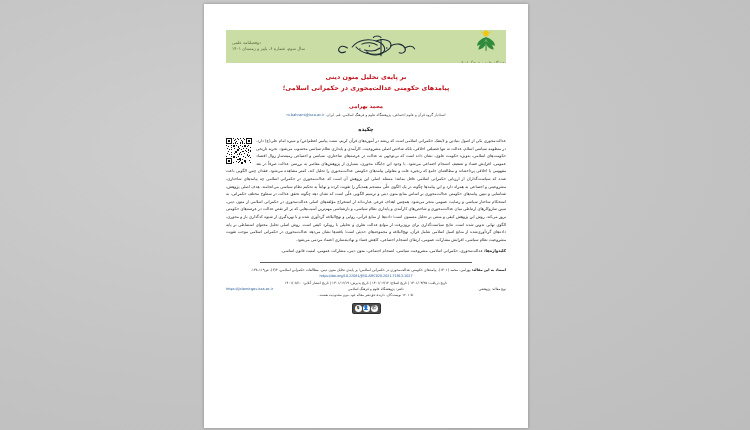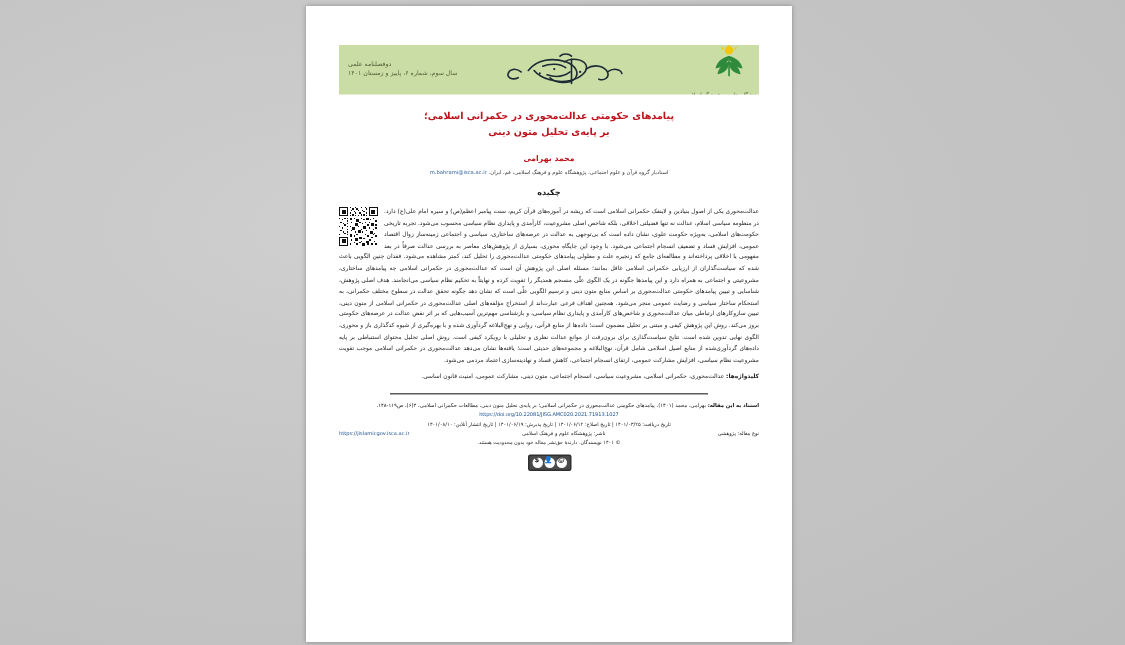--- a/index.html
+++ b/index.html
@@ -290,22 +290,22 @@
         </div>
 
         <div class="masthead-left">
           <div>دوفصلنامه علمی</div>
           <div>سال سوم، شماره ۶، پاییز و زمستان ۱۴۰۱</div>
         </div>
 
       </div>
 
       <div class="title-block">
+        <div class="title-line">بر پایه‌ی تحلیل متون دینی</div>
         <div class="title-line">پیامدهای حکومتی عدالت‌محوری در حکمرانی اسلامی؛</div>
-        <div class="title-line">بر پایه‌ی تحلیل متون دینی</div>
       </div>
 
       <div class="author-block">
         <div class="author-name">محمد بهرامی</div>
         <div class="author-affil">
           <span>استادیار گروه قرآن و علوم اجتماعی، پژوهشگاه علوم و فرهنگ اسلامی، قم، ایران.</span>
           <span class="mail">m.bahrami@isca.ac.ir</span>
         </div>
       </div>
 

